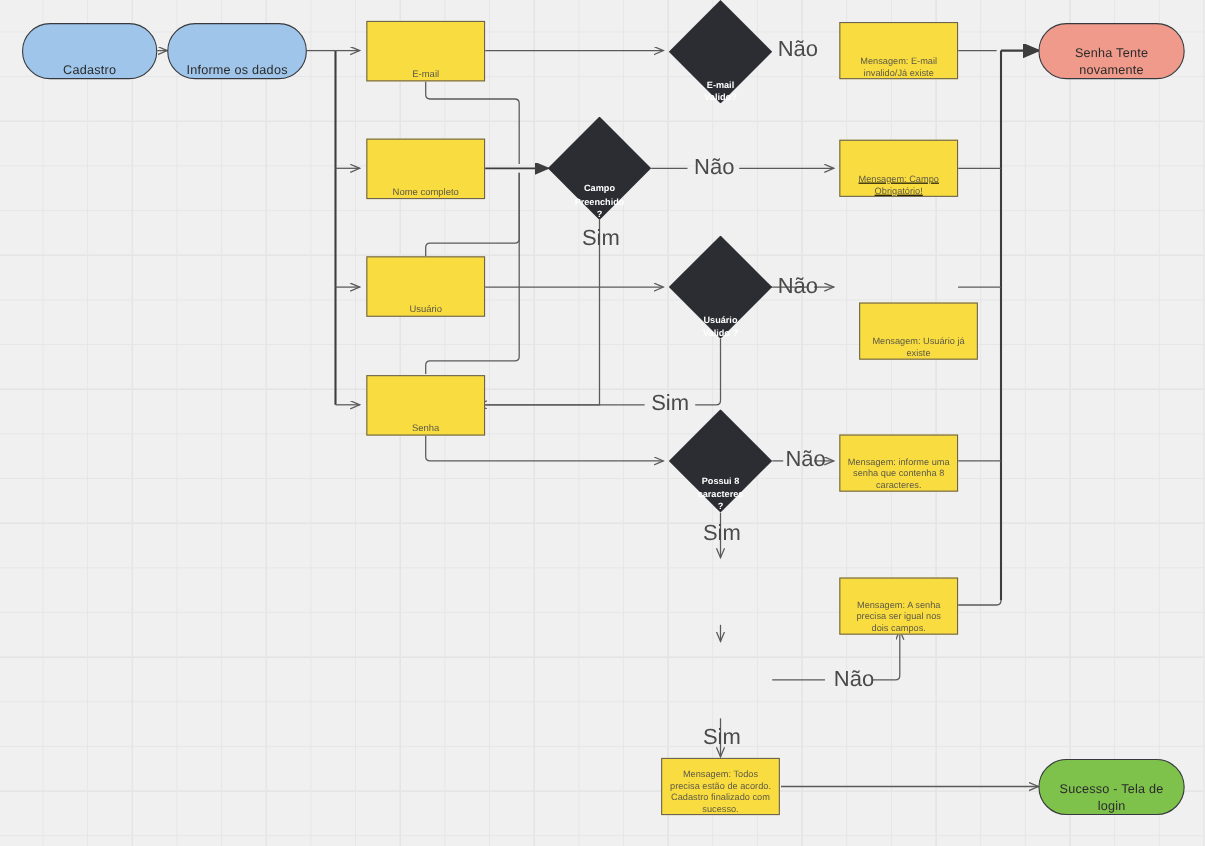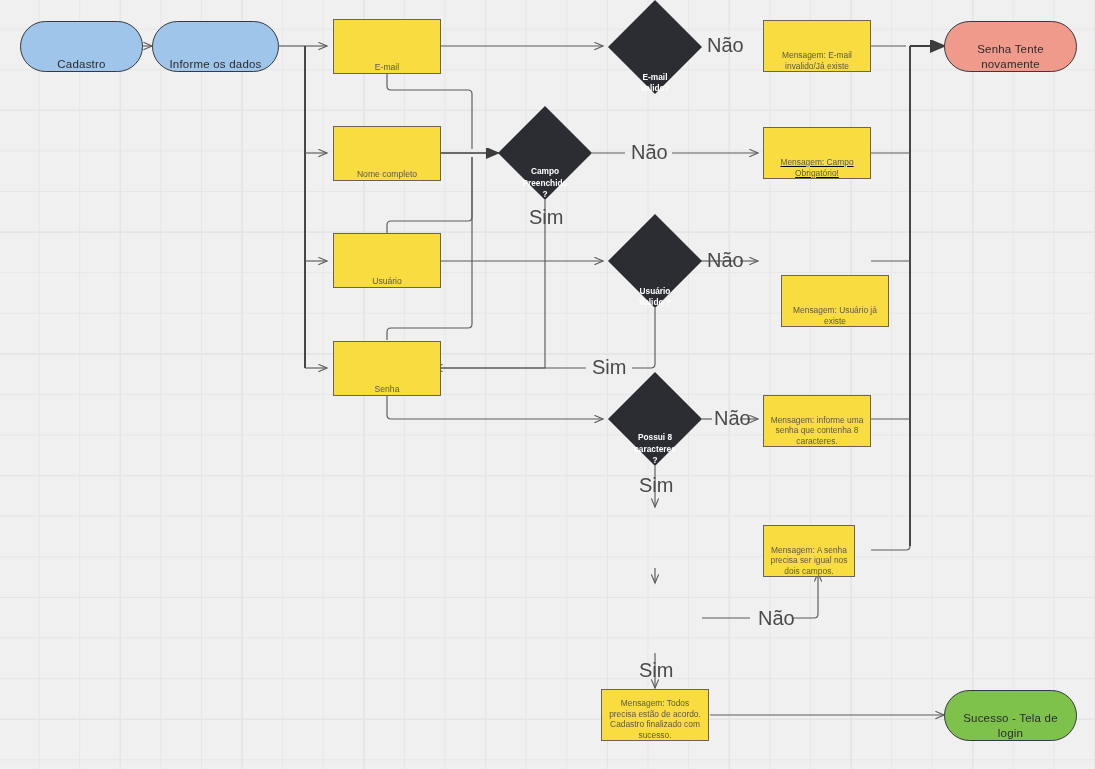--- a/index.html
+++ b/index.html
@@ -182,21 +182,21 @@
   </div>
 
   <div class="node msg" style="left:781px;top:235px;width:108px;height:52px;margin-top:40px;">
     <span>Mensagem: Usuário já existe</span>
   </div>
 
   <div class="node msg" style="left:763px;top:395px;width:108px;height:52px;">
     <span>Mensagem: informe uma senha que contenha 8 caracteres.</span>
   </div>
 
-  <div class="node msg" style="left:763px;top:525px;width:92px;height:52px;">
+  <div class="node msg" style="left:763px;top:525px;width:108px;height:52px;">
     <span>Mensagem: A senha precisa ser igual nos dois campos.</span>
   </div>
 
   <div class="node msg" style="left:601px;top:689px;width:108px;height:52px;">
     <span>Mensagem: Todos precisa estão de acordo. Cadastro finalizado com sucesso.</span>
   </div>
 
   <div class="node pill red" style="left:944px;top:21px;width:133px;height:51px;">
     <span>Senha Tente novamente</span>
   </div>

